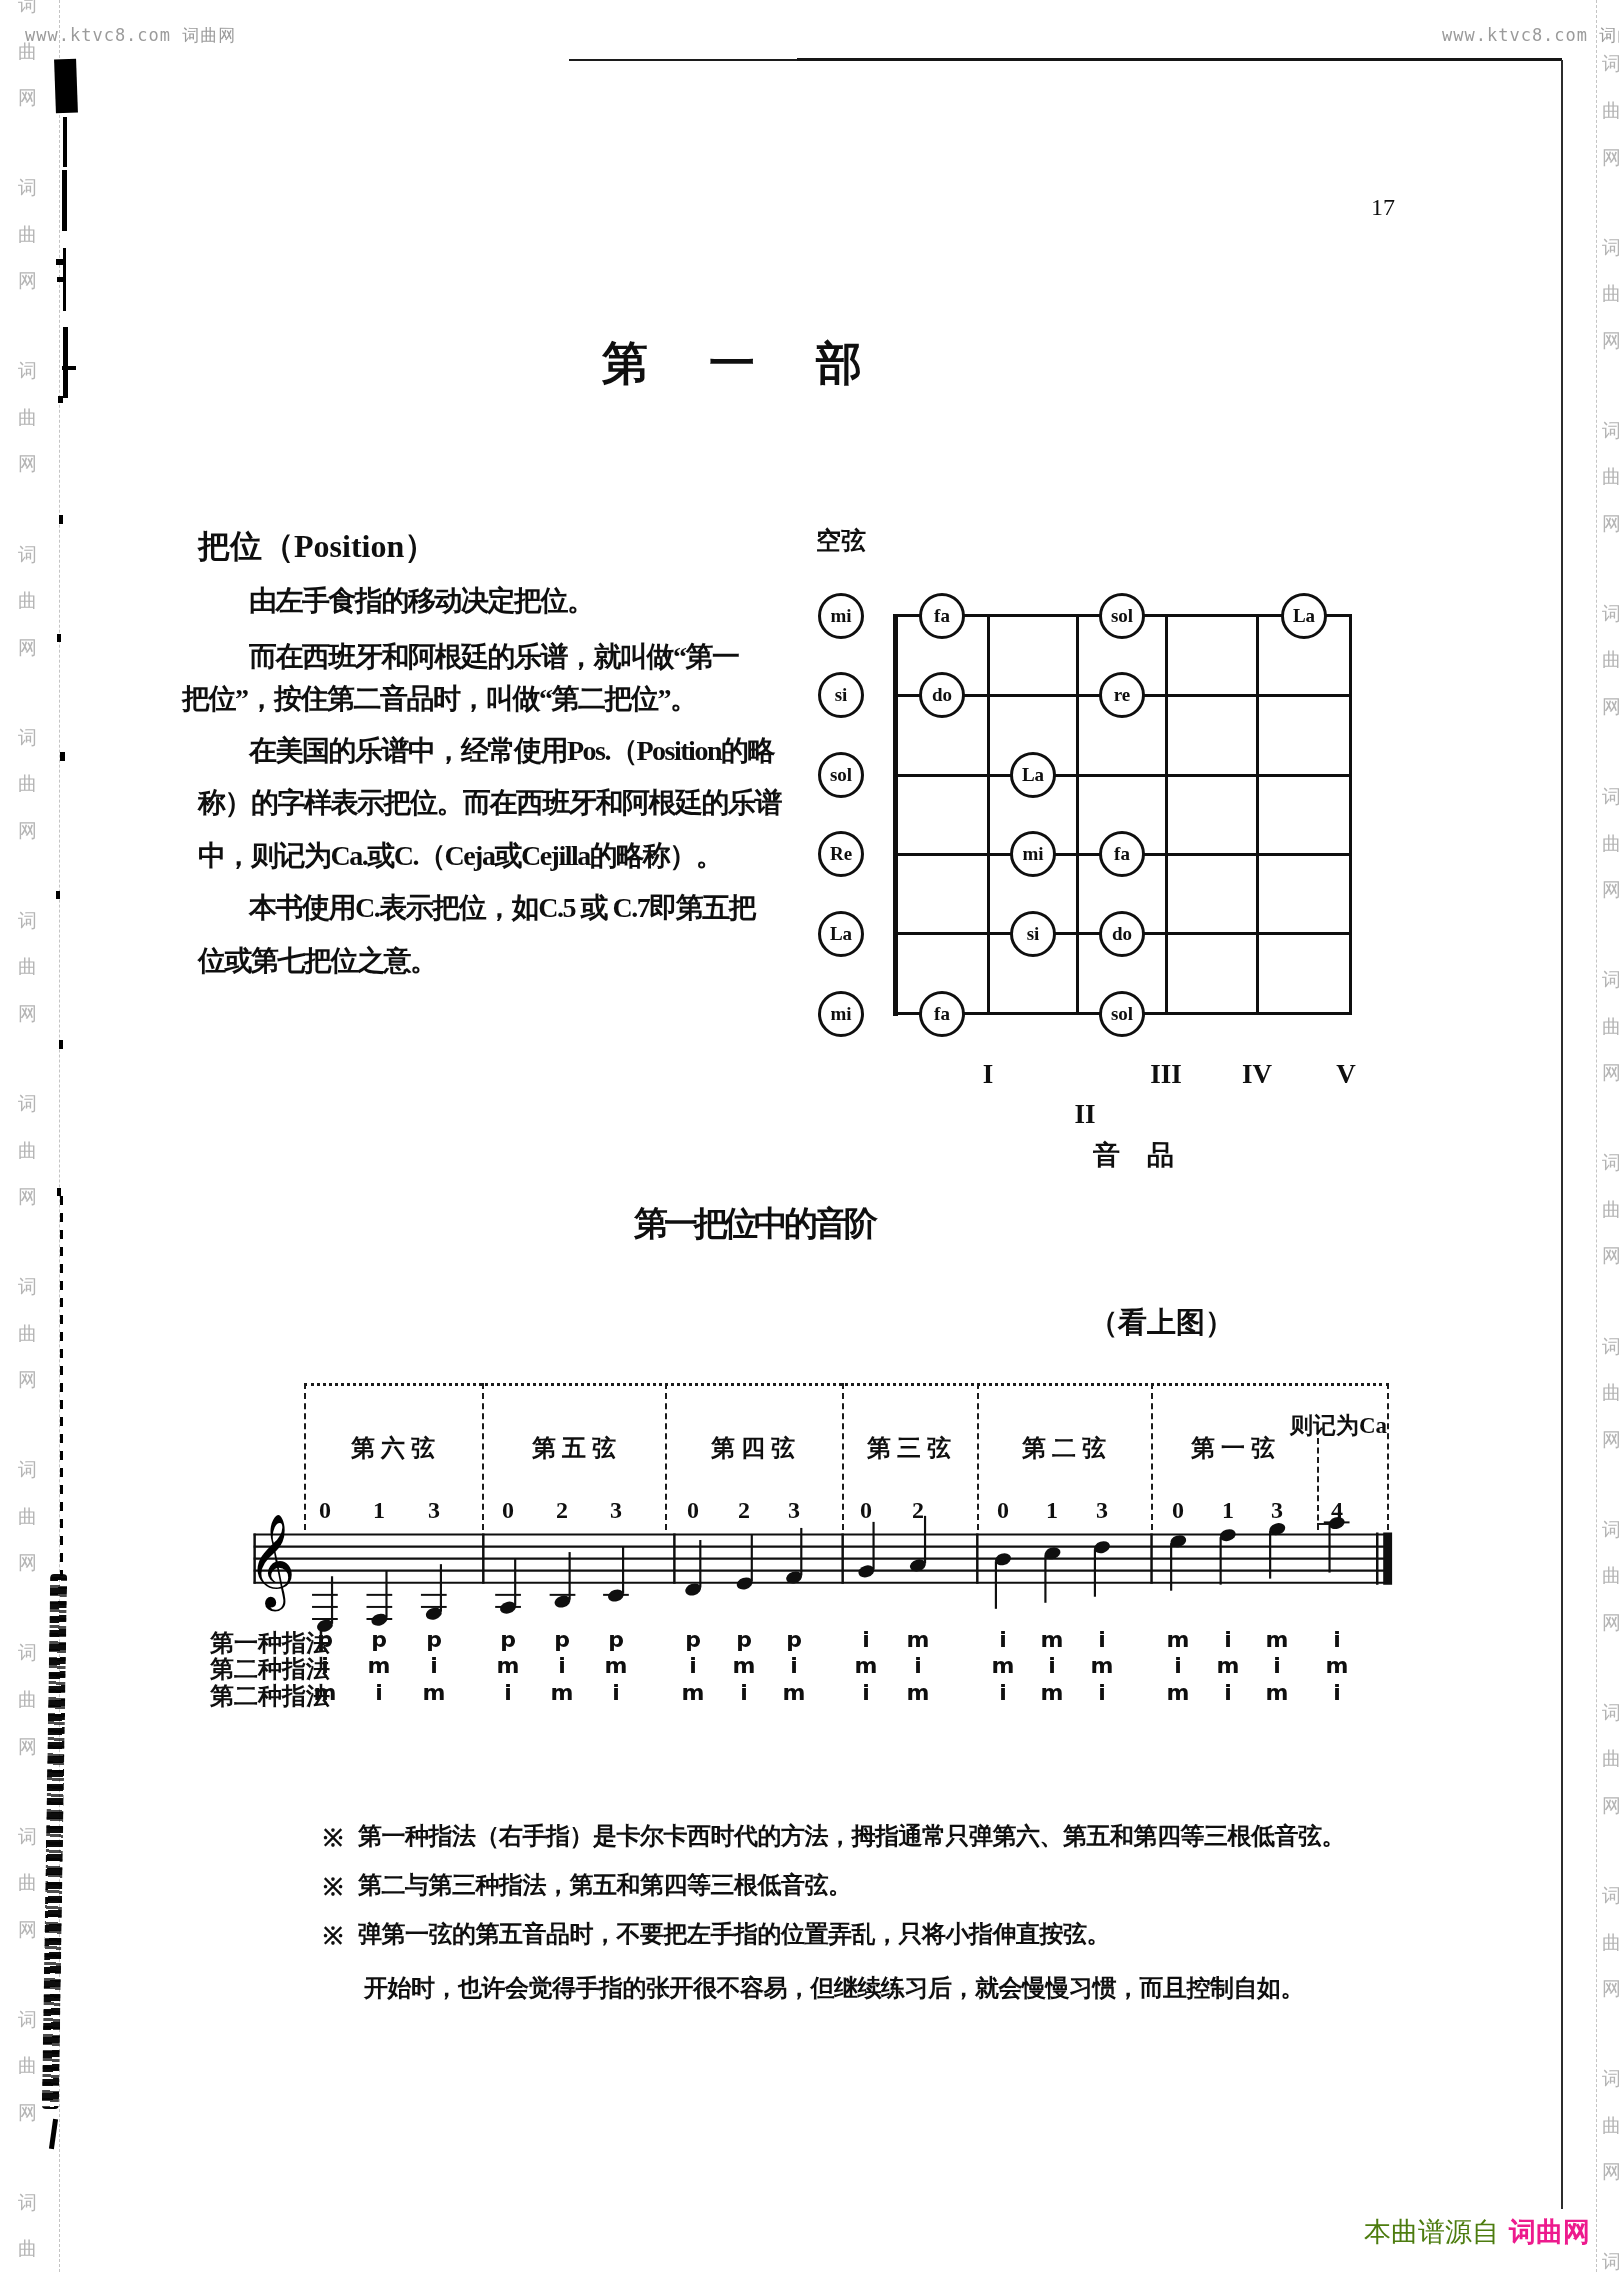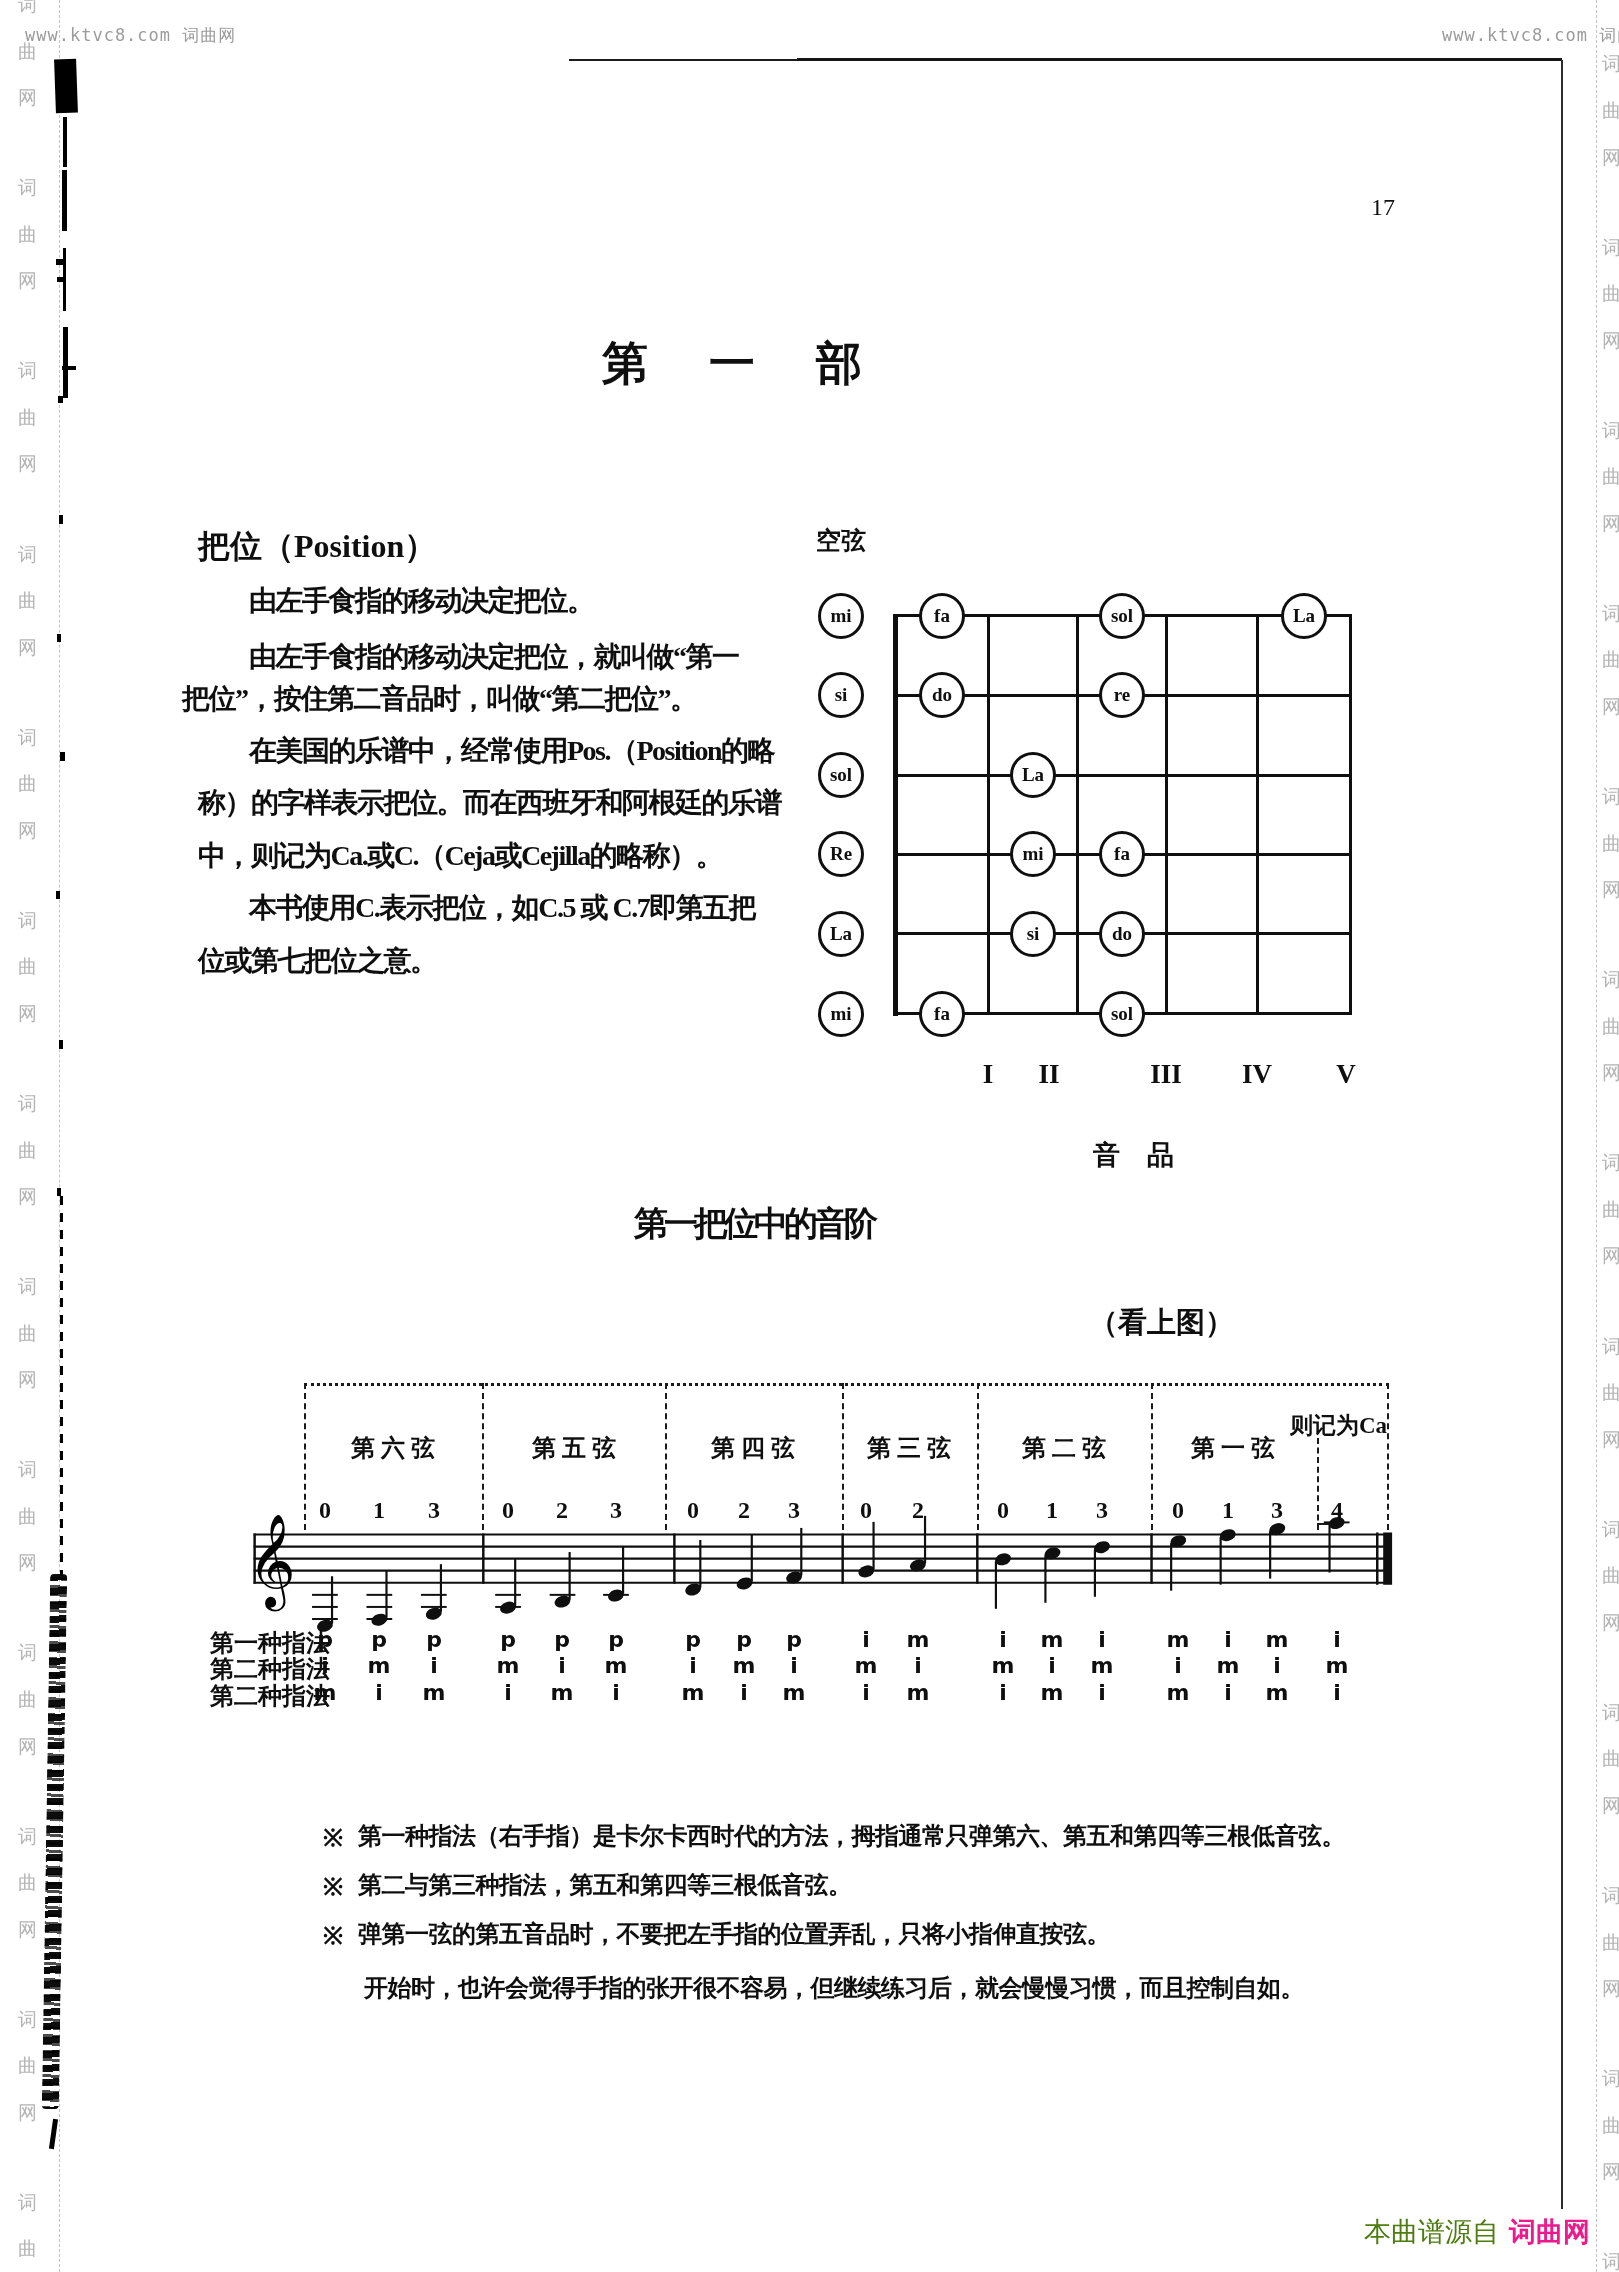--- a/index.html
+++ b/index.html
@@ -180,21 +180,21 @@
   <div class="pagenum">17</div>
   <div class="main-title">
     <span>第</span>
       <span>一</span>
       <span>部</span>
   </div>
 
   <div class="sec-heading">把位（Position）</div>
   <div id="body-lines">
       <div class="body-line" style="left: 249px; top: 582px;">由左手食指的移动决定把位。</div>
-      <div class="body-line" style="left: 249px; top: 638px;">由左手食指的移动决定把位，就叫做“第一</div>
+      <div class="body-line" style="left: 249px; top: 638px;">而在西班牙和阿根廷的乐谱，就叫做“第一</div>
       <div class="body-line" style="left: 182px; top: 680px;">把位”，按住第二音品时，叫做“第二把位”。</div>
       <div class="body-line" style="left: 249px; top: 732px;">在美国的乐谱中，经常使用Pos.（Position的略</div>
       <div class="body-line" style="left: 198px; top: 784px;">称）的字样表示把位。而在西班牙和阿根廷的乐谱</div>
       <div class="body-line" style="left: 198px; top: 837px;">中，则记为Ca.或C.（Ceja或Cejilla的略称）。</div>
       <div class="body-line" style="left: 249px; top: 889px;">本书使用C.表示把位，如C.5 或 C.7即第五把</div>
       <div class="body-line" style="left: 198px; top: 942px;">位或第七把位之意。</div>
     </div>
 
   <div class="open-label">空弦</div>
   <div id="fretboard">
@@ -222,21 +222,21 @@
       <div class="fb-circle" style="left: 942px; top: 695px;">do</div>
       <div class="fb-circle" style="left: 1122px; top: 695px;">re</div>
       <div class="fb-circle" style="left: 1033px; top: 775px;">La</div>
       <div class="fb-circle" style="left: 1033px; top: 854px;">mi</div>
       <div class="fb-circle" style="left: 1122px; top: 854px;">fa</div>
       <div class="fb-circle" style="left: 1033px; top: 934px;">si</div>
       <div class="fb-circle" style="left: 1122px; top: 934px;">do</div>
       <div class="fb-circle" style="left: 942px; top: 1014px;">fa</div>
       <div class="fb-circle" style="left: 1122px; top: 1014px;">sol</div>
       <div class="roman" style="left: 988px;">I</div>
-      <div class="roman" style="left: 1049px;">II</div>
+      <div class="roman" style="left: 1085px; margin-top: 40px;">II</div>
       <div class="roman" style="left: 1166px;">III</div>
       <div class="roman" style="left: 1257px;">IV</div>
       <div class="roman" style="left: 1346px;">V</div>
     </div>
   <div class="axis-label">音　品</div>
 
   <div class="scale-title">第一把位中的音阶</div>
   <div class="see-above">（看上图）</div>
 
   <div class="dotted-top"></div>

